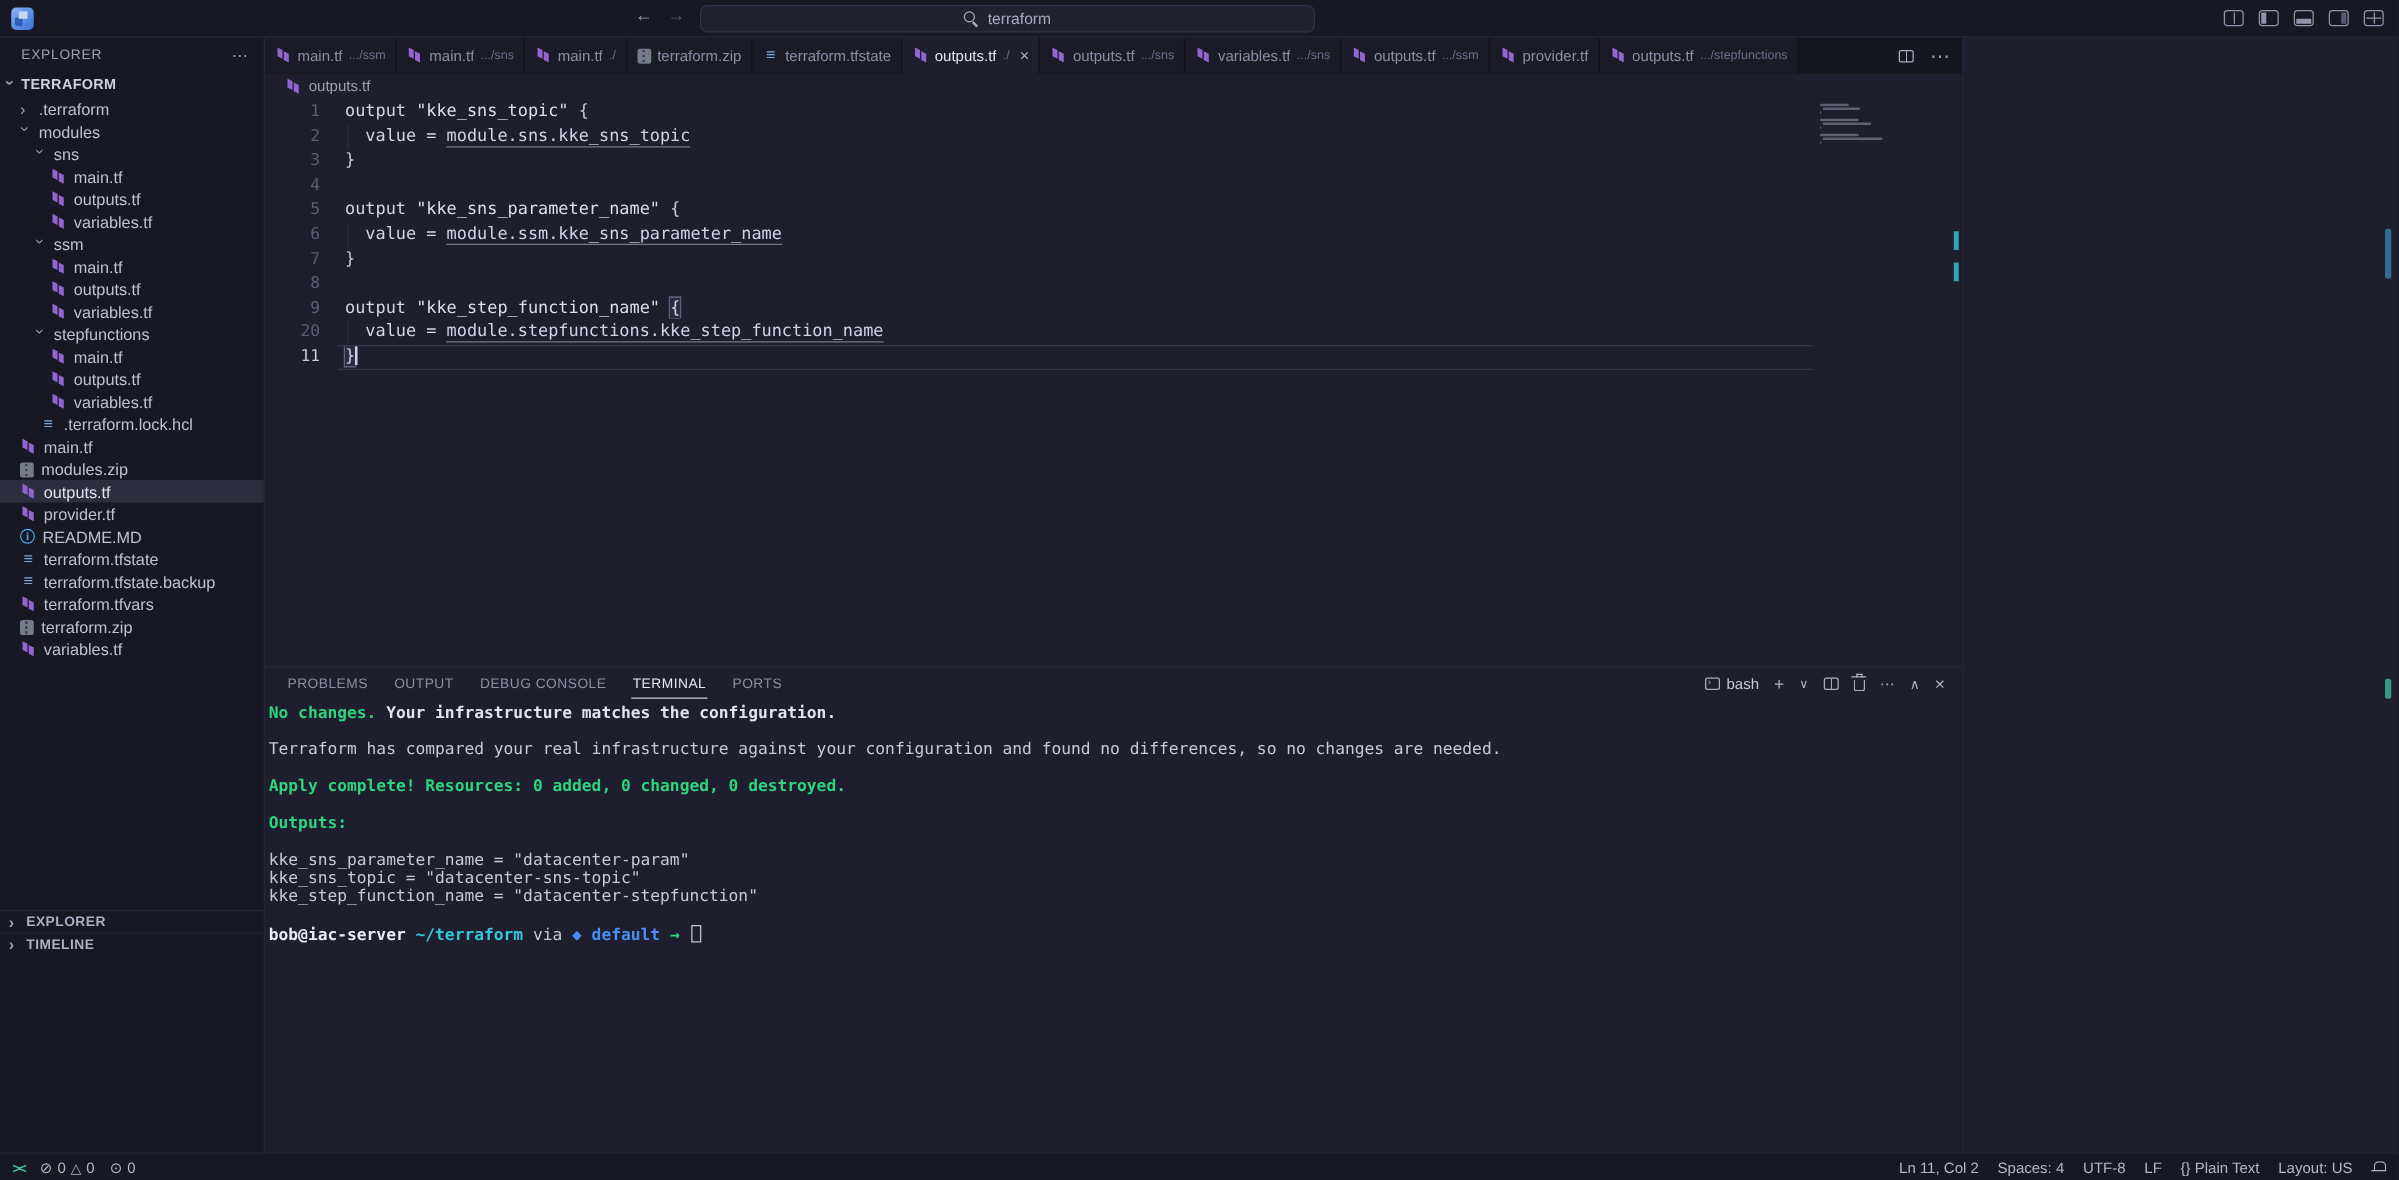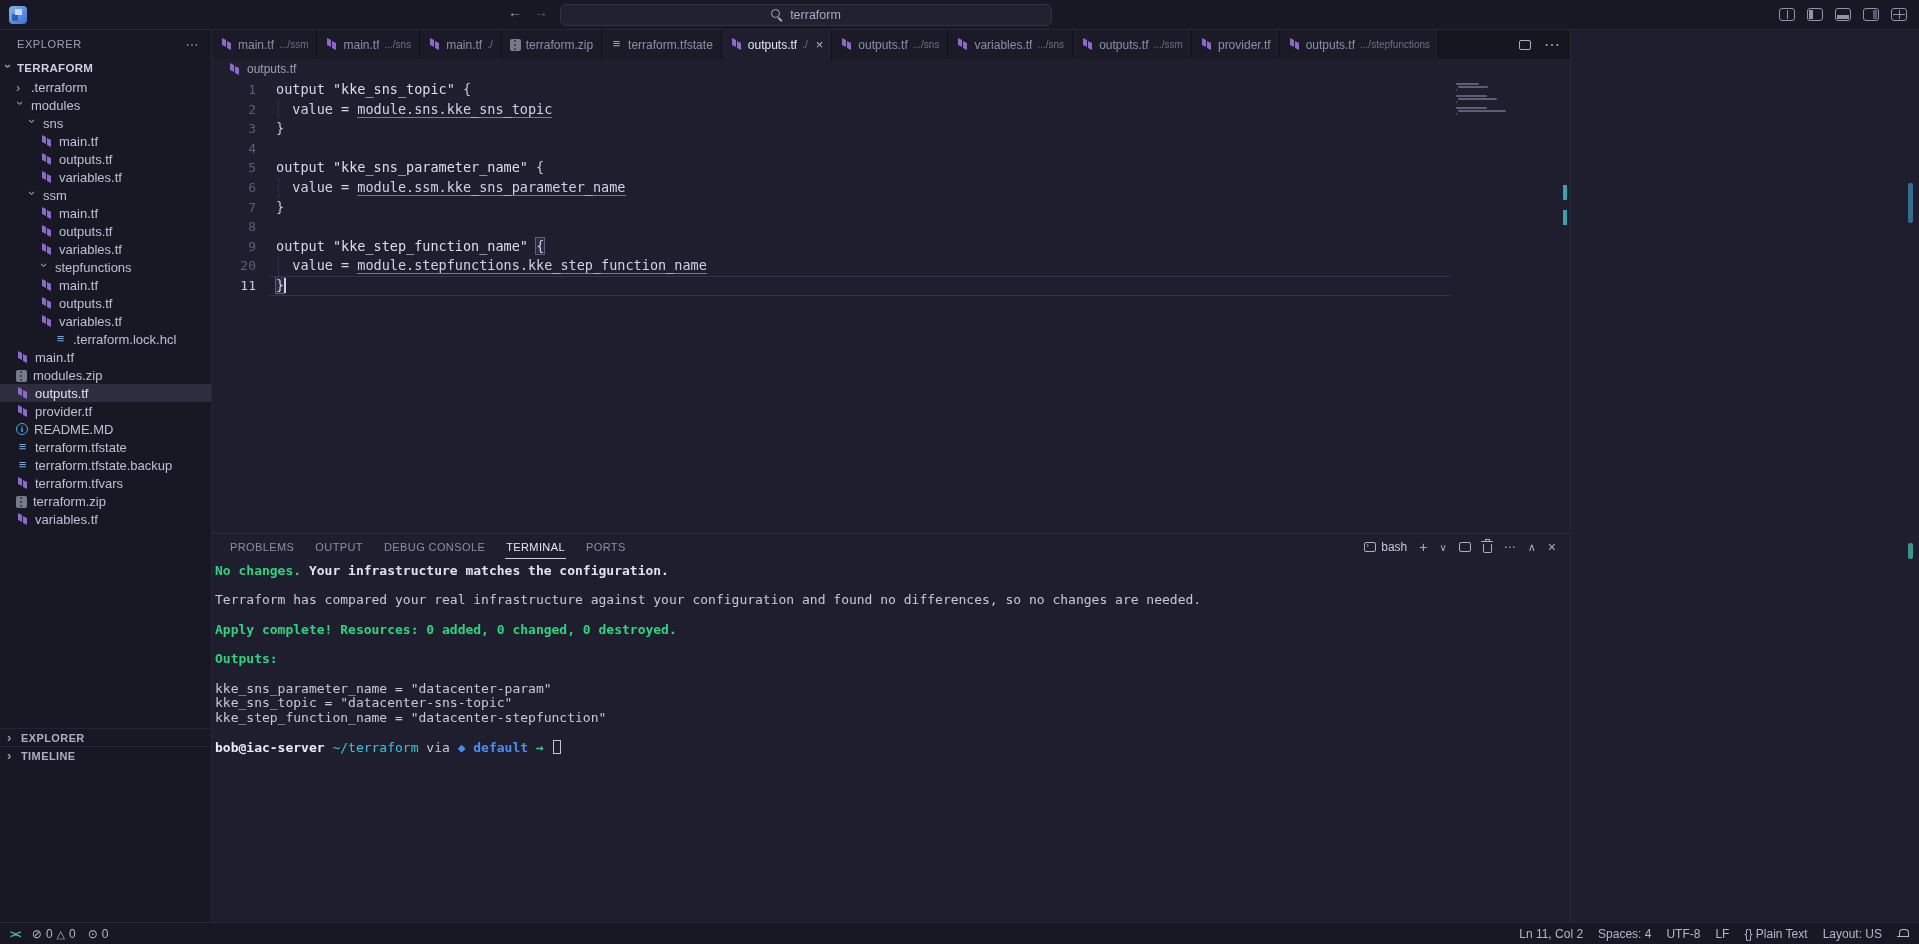--- a/index.html
+++ b/index.html
@@ -100,21 +100,21 @@
 .ic-term::before{content:"›";position:absolute;left:1px;top:-2.5px;font-size:8px;color:#aab0c4;}
 .ic-split{width:12px;height:10px;border:1px solid #aab0c4;border-radius:2px;display:inline-block;background:linear-gradient(90deg,transparent 46%,#aab0c4 46%,#aab0c4 54%,transparent 54%);}
 .ic-trash{width:9px;height:9px;border:1px solid #aab0c4;border-top:none;border-radius:0 0 2px 2px;position:relative;display:inline-block;margin-top:3px;}
 .ic-trash::before{content:"";position:absolute;left:-2.5px;top:-3px;width:12px;height:1px;background:#aab0c4;}
 .ic-trash::after{content:"";position:absolute;left:1.5px;top:-5px;width:3px;height:2px;border:1px solid #aab0c4;border-bottom:none;}
 .tcontent{position:absolute;left:3px;top:30px;right:10px;font-family:"DejaVu Sans Mono",monospace;font-size:13px;color:#c6cad8;}
 .tline{height:14.7px;line-height:14.7px;white-space:pre;position:relative;}
 .gb{color:#2ed47e;font-weight:bold;}
 .b{font-weight:bold;color:#dfe3ef;}
 .ub{font-weight:bold;color:#e8ecf8;}
-.cyb{font-weight:normal;color:#35c8d8;text-align:right;}
+.cyb{font-weight:bold;color:#35c8d8;text-align:right;}
 .blb{font-weight:bold;color:#4a90f4;}
 .tcursor{display:inline-block;width:8px;height:14px;border:1px solid #c0c6da;vertical-align:-2px;margin-left:1px;}
 .tline.mark::before{content:"○";position:absolute;left:-13px;top:1px;color:#565b74;font-size:10px;}
 
 
 .rightcol{position:absolute;left:1570px;top:30px;right:0;bottom:22px;background:#1e1e2e;border-left:1px solid rgba(255,255,255,.03);}
 .edgemark{position:absolute;width:5px;left:1908px;border-radius:2px;}
 .em1{top:183px;height:40px;background:#3a8fb8;opacity:.7;}
 .em2{top:543px;height:16px;background:#3bb8a4;opacity:.8;}
 
@@ -196,37 +196,37 @@
         <span class="tlbl">main.tf</span>
       </div>
       <div class="trow" style="padding-left: 40px;">
         <span class="fic ic-tf"></span>
         <span class="tlbl">outputs.tf</span>
       </div>
       <div class="trow" style="padding-left: 40px;">
         <span class="fic ic-tf"></span>
         <span class="tlbl">variables.tf</span>
       </div>
-      <div class="trow" style="padding-left: 28px; margin-left: 12px;">
+      <div class="trow" style="padding-left: 28px;">
         <span class="chev open"></span>
         <span class="tlbl">stepfunctions</span>
       </div>
       <div class="trow" style="padding-left: 40px;">
         <span class="fic ic-tf"></span>
         <span class="tlbl">main.tf</span>
       </div>
       <div class="trow" style="padding-left: 40px;">
         <span class="fic ic-tf"></span>
         <span class="tlbl">outputs.tf</span>
       </div>
       <div class="trow" style="padding-left: 40px;">
         <span class="fic ic-tf"></span>
         <span class="tlbl">variables.tf</span>
       </div>
-      <div class="trow" style="padding-left: 32px; margin-left: 22px;">
+      <div class="trow" style="padding-left: 32px;">
         <span class="fic ic-lines"></span>
         <span class="tlbl">.terraform.lock.hcl</span>
       </div>
       <div class="trow" style="padding-left: 16px;">
         <span class="fic ic-tf"></span>
         <span class="tlbl">main.tf</span>
       </div>
       <div class="trow" style="padding-left: 16px;">
         <span class="fic ic-zip"></span>
         <span class="tlbl">modules.zip</span>

